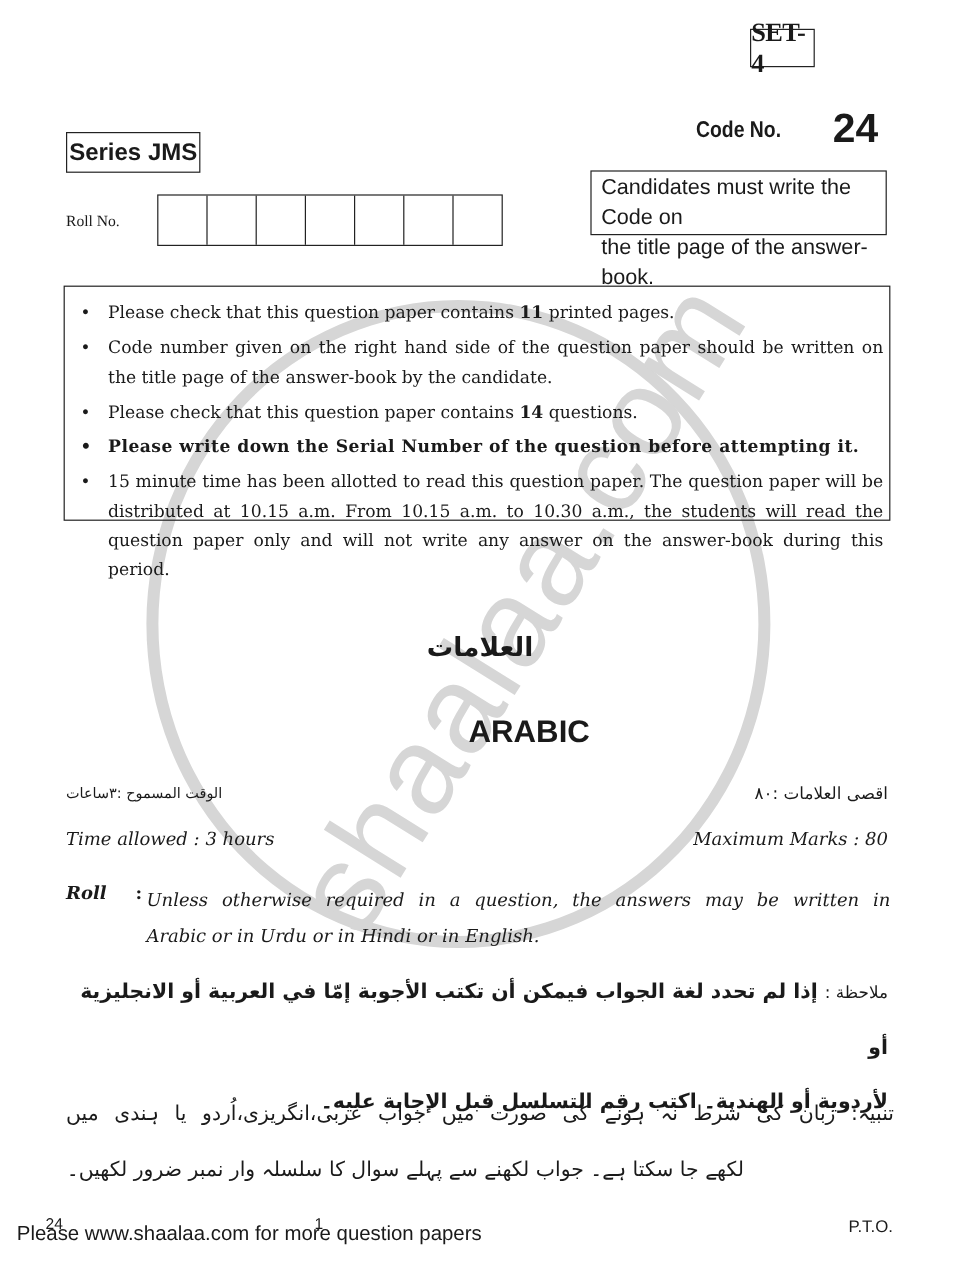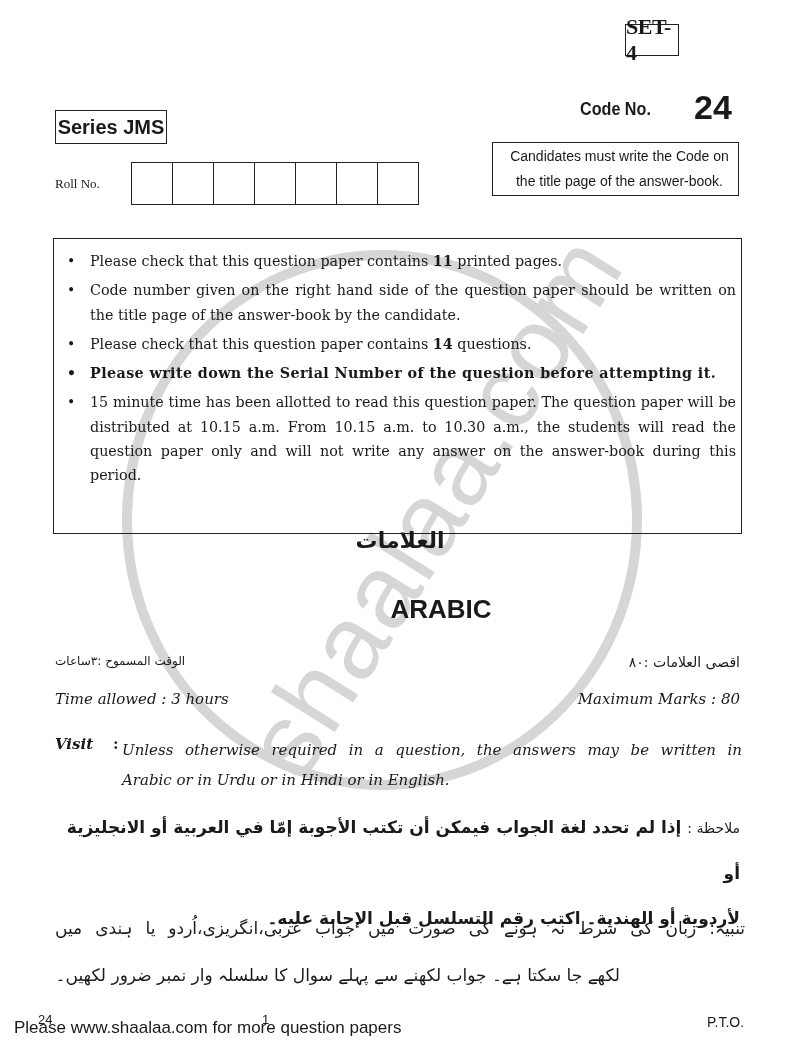--- a/index.html
+++ b/index.html
@@ -10,29 +10,29 @@
   .wm-circle { left: 122px; top: 250px; width: 520px; height: 540px; border: 10px solid #d6d6d6; border-radius: 50%; box-sizing: border-box; z-index: 0; }
   .wm-text { left: 150px; top: 485px; width: 520px; text-align: center; font-family: "Liberation Sans", sans-serif; font-size: 104px; color: #d6d6d6; transform: rotate(-58deg); z-index: 0; letter-spacing: 2px; }
 
   .layer { z-index: 1; }
 
   
   .set-box { left: 625px; top: 24px; width: 52px; height: 30px; border: 1.5px solid #222; font-family: "Liberation Serif", serif; font-weight: bold; font-size: 22px; display: flex; align-items: center; justify-content: center; letter-spacing: -0.5px; }
   .series-box { left: 55px; top: 110px; width: 110px; height: 32px; border: 1.5px solid #222; font-family: "Liberation Sans", sans-serif; font-weight: bold; font-size: 20px; display: flex; align-items: center; justify-content: center; }
   .code-label { left: 580px; top: 98px; font-family: "Liberation Sans", sans-serif; font-size: 19px; font-weight: bold; transform: scaleX(0.85); transform-origin: left; }
   .code-num { left: 694px; top: 88px; font-family: "Liberation Sans", sans-serif; font-size: 34px; font-weight: bold; }
-  .code-note { left: 492px; top: 142px; width: 247px; height: 54px; border: 1.5px solid #222; font-family: "Liberation Sans", sans-serif; font-size: 14px; line-height: 25px; padding: 1px 0 0 8px; box-sizing: border-box; text-align: center; }
+  .code-note { left: 492px; top: 142px; width: 247px; height: 54px; border: 1.5px solid #222; font-family: "Liberation Sans", sans-serif; font-size: 18px; line-height: 25px; padding: 1px 0 0 8px; box-sizing: border-box; }
 
   .roll-label { left: 55px; top: 176px; font-family: "Liberation Serif", serif; font-size: 13px; }
   .roll-grid { left: 131px; top: 162px; display: flex; border: 1.5px solid #222; }
   .roll-cell { width: 40px; height: 41px; border-right: 1.5px solid #222; background: transparent; }
   .roll-cell:last-child { border-right: none; }
 
   
-  .instr-box { left: 53px; top: 238px; width: 689px; height: 296px; border: 1.5px solid #222; box-sizing: border-box; padding: 10px 5px 0 10px; }
+  .instr-box { left: 53px; top: 238px; width: 689px; height: 196px; border: 1.5px solid #222; box-sizing: border-box; padding: 10px 5px 0 10px; }
   .instr-list { list-style: none; margin: 0; padding: 0; font-family: "DejaVu Serif", serif; font-size: 14.3px; line-height: 24.3px; }
   .instr-list li { position: relative; padding-left: 26px; text-align: justify; text-align-last: left; margin-bottom: 5px; }
   .instr-list li::before { content: "\2022"; position: absolute; left: 3px; top: 0; font-size: 14px; }
   .instr-list li.bold-item { font-weight: bold; letter-spacing: 0.4px; }
   .instr-list b { font-weight: bold; }
 
   
   .title-ar { left: 0; top: 528px; width: 800px; text-align: center; font-family: "DejaVu Sans", sans-serif; font-weight: bold; font-size: 22px; direction: rtl; }
   .title-en { left: 0; top: 594px; width: 800px; text-align: center; font-family: "Liberation Sans", sans-serif; font-weight: bold; font-size: 26px; margin-left: 41px; }
 
@@ -102,21 +102,21 @@
 </div>
 
 <div class="abs layer title-ar">العلامات</div>
 <div class="abs layer title-en">ARABIC</div>
 
 <div class="abs layer time-ar">الوقت المسموح :٣ساعات</div>
 <div class="abs layer marks-ar">اقصى العلامات :٨٠</div>
 <div class="abs layer time-en">Time allowed : 3 hours</div>
 <div class="abs layer marks-en">Maximum Marks : 80</div>
 
-<div class="abs layer note-label">Visit</div>
+<div class="abs layer note-label">Roll</div>
 <div class="abs layer note-colon">:</div>
 <div class="abs layer note-text">
   <span class="l1">Unless otherwise required in a question, the answers may be written in</span>
   <span class="l2">Arabic or in Urdu or in Hindi or in English.</span>
 </div>
 
 <div class="abs layer ar-note">
   <div><span class="lbl">ملاحظة :</span> <span>إذا لم تحدد لغة الجواب فيمكن أن تكتب الأجوبة إمّا في العربية أو الانجليزية أو</span></div>
   <div>لأردوية أو الهندية۔ اكتب رقم التسلسل قبل الإجابة عليه۔</div>
 </div>

